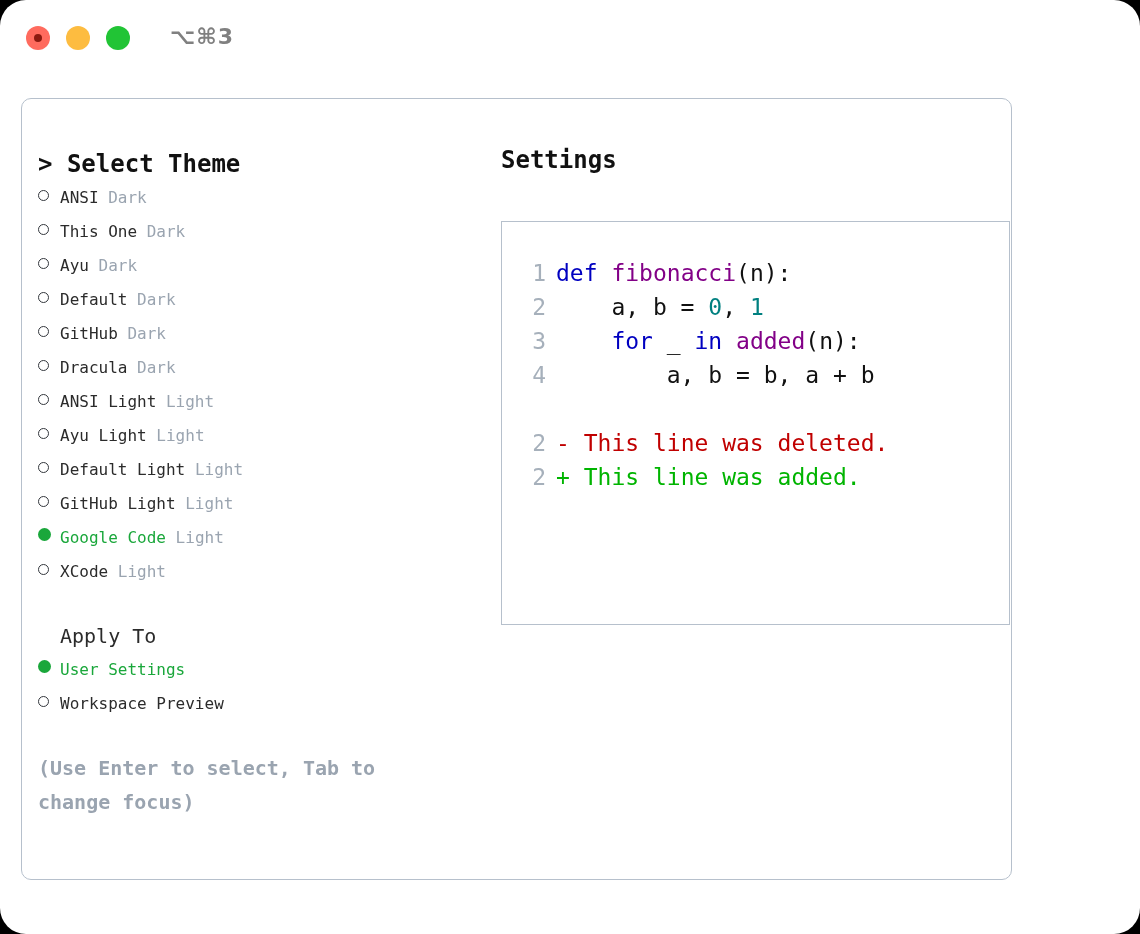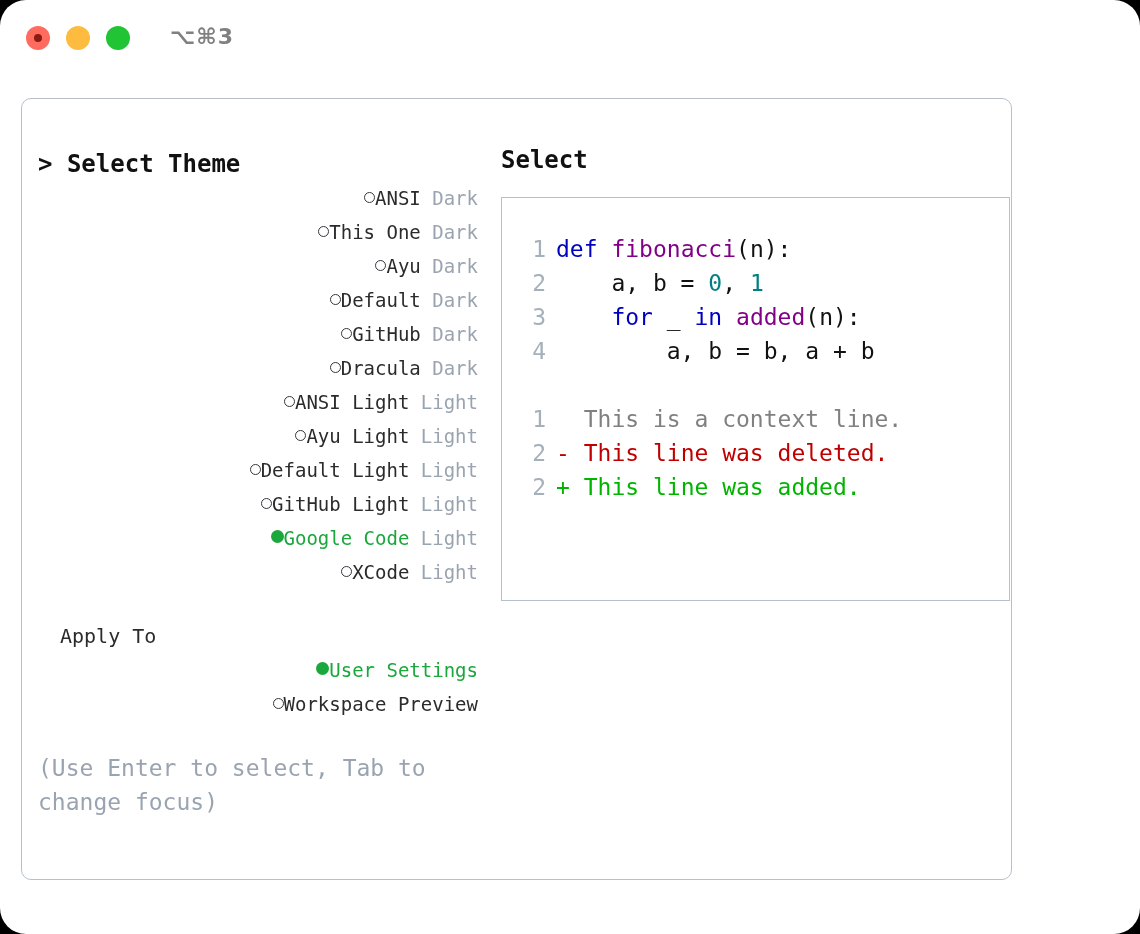--- a/index.html
+++ b/index.html
@@ -82,26 +82,25 @@
     width: 440px;
   }
   .hdr {
     font-size: 24px;
     font-weight: bold;
     color: #111111;
     line-height: 34px;
     white-space: pre;
   }
   .opt-row {
-    font-size: 19px;
+    font-size: 16px;
     line-height: 34px;
     color: #2b2b2b;
     white-space: pre;
     display: block;
-    text-align: right;
   }
   .bullet {
     display: inline-block;
     width: 22px;
   }
   .bullet.empty::before {
     content: "";
     display: inline-block;
     width: 11px;
     height: 11px;
@@ -129,43 +128,44 @@
   .group-title {
     font-size: 20px;
     line-height: 34px;
     color: #2b2b2b;
     white-space: pre;
     padding-left: 22px;
   }
 
   #hint {
     margin-top: 30px;
-    font-size: 23px;
+    font-size: 20px;
     line-height: 34px;
     color: #9aa4b0;
     width: 400px;
     white-space: pre-wrap;
     word-break: normal;
+    font-weight: bold;
   }
 
   
   #right-col {
     position: absolute;
     left: 479px;
     top: 44px;
     width: 490px;
   }
   #preview-label {
     font-size: 24px;
     font-weight: bold;
     color: #111111;
     line-height: 34px;
   }
   #preview-box {
-    margin-top: 20px;
+    margin-top: 44px;
     width: 509px;
     height: 404px;
     border: 1.5px solid #b6c0cc;
     box-sizing: border-box;
     background: #ffffff;
     padding: 34px 0 0 18px;
   }
   .code-line {
     font-size: 23px;
     line-height: 34px;
@@ -224,31 +224,30 @@
       <div class="group-title">Apply To</div>
       <div id="apply-list">
           <div class="opt-row selected"><span class="bullet filled"></span><span class="opt-name">User Settings</span></div>
           <div class="opt-row"><span class="bullet empty"></span><span class="opt-name">Workspace Preview</span></div>
         </div>
 
       <div id="hint">(Use Enter to select, Tab to change focus)</div>
     </div>
 
     <div id="right-col">
-      <div id="preview-label">Select</div>
+      <div id="preview-label">Settings</div>
       <div id="preview-box">
         <div id="code-block">
             <div class="code-line"><span class="lineno">1</span><span class="tok-kw">def</span><span class="tok-txt"> </span><span class="tok-fn">fibonacci</span><span class="tok-txt">(n):</span></div>
             <div class="code-line"><span class="lineno">2</span><span class="tok-txt">    a, b = </span><span class="tok-num">0</span><span class="tok-txt">, </span><span class="tok-num">1</span></div>
             <div class="code-line"><span class="lineno">3</span><span class="tok-txt">    </span><span class="tok-kw">for</span><span class="tok-txt"> _ </span><span class="tok-kw">in</span><span class="tok-txt"> </span><span class="tok-fn">added</span><span class="tok-txt">(n):</span></div>
             <div class="code-line"><span class="lineno">4</span><span class="tok-txt">        a, b = b, a + b</span></div>
           </div>
         <div class="blank-line"></div>
         <div id="diff-block">
-            <div class="code-line"><span class="lineno">1</span><span class="tok-ctx">  </span><span class="tok-ctx">This is a context line.</span></div>
             <div class="code-line"><span class="lineno">2</span><span class="tok-del">- </span><span class="tok-del">This line was deleted.</span></div>
             <div class="code-line"><span class="lineno">2</span><span class="tok-add">+ </span><span class="tok-add">This line was added.</span></div>
           </div>
       </div>
     </div>
 
   </div>
 </div>
 
 </body></html>

